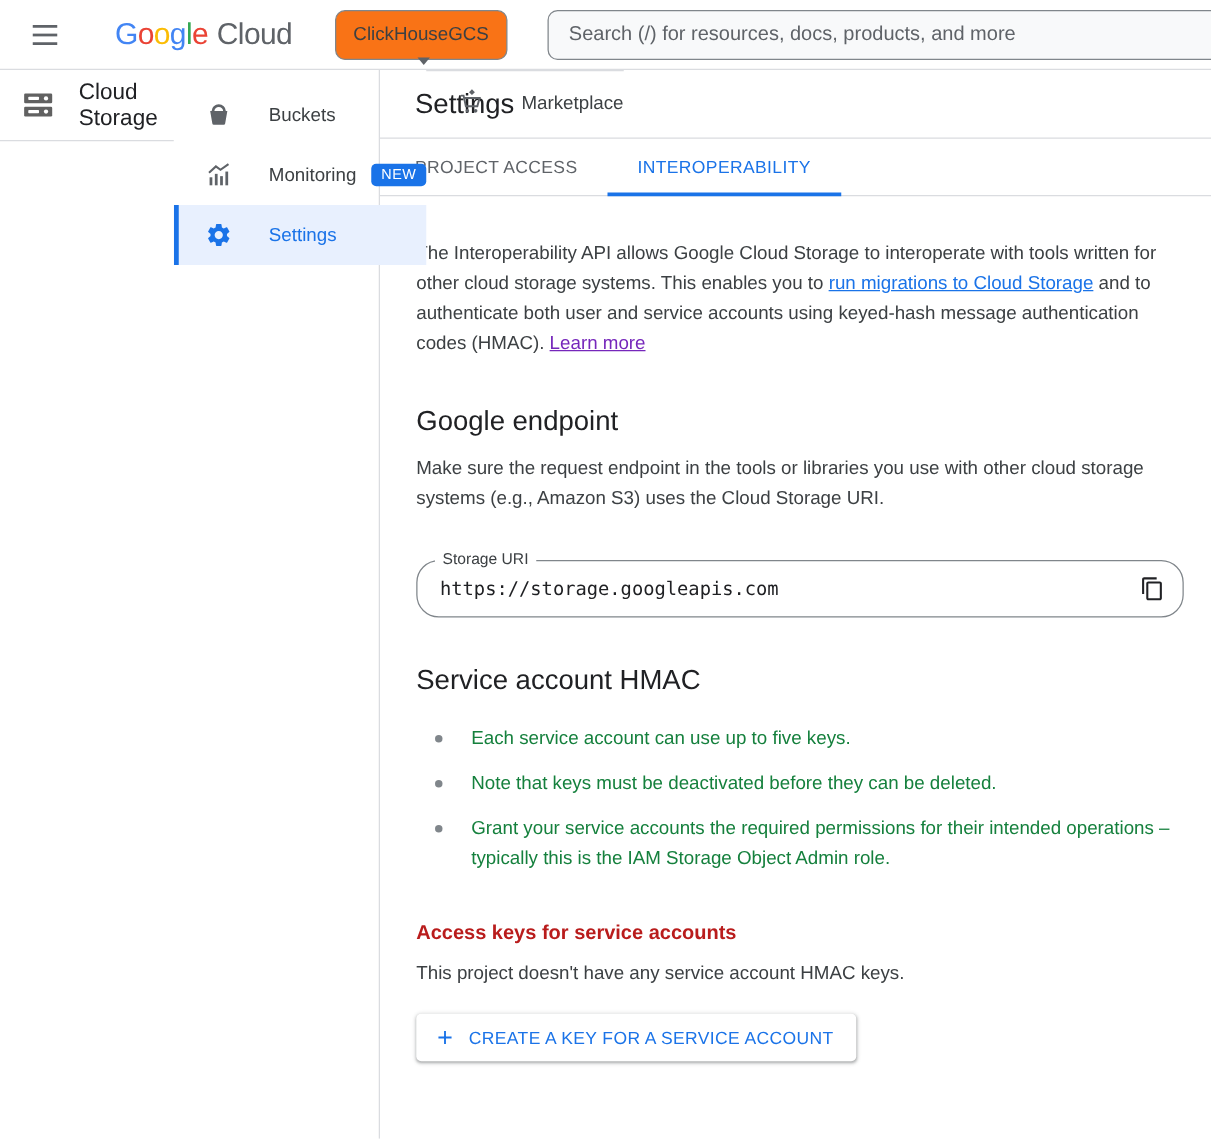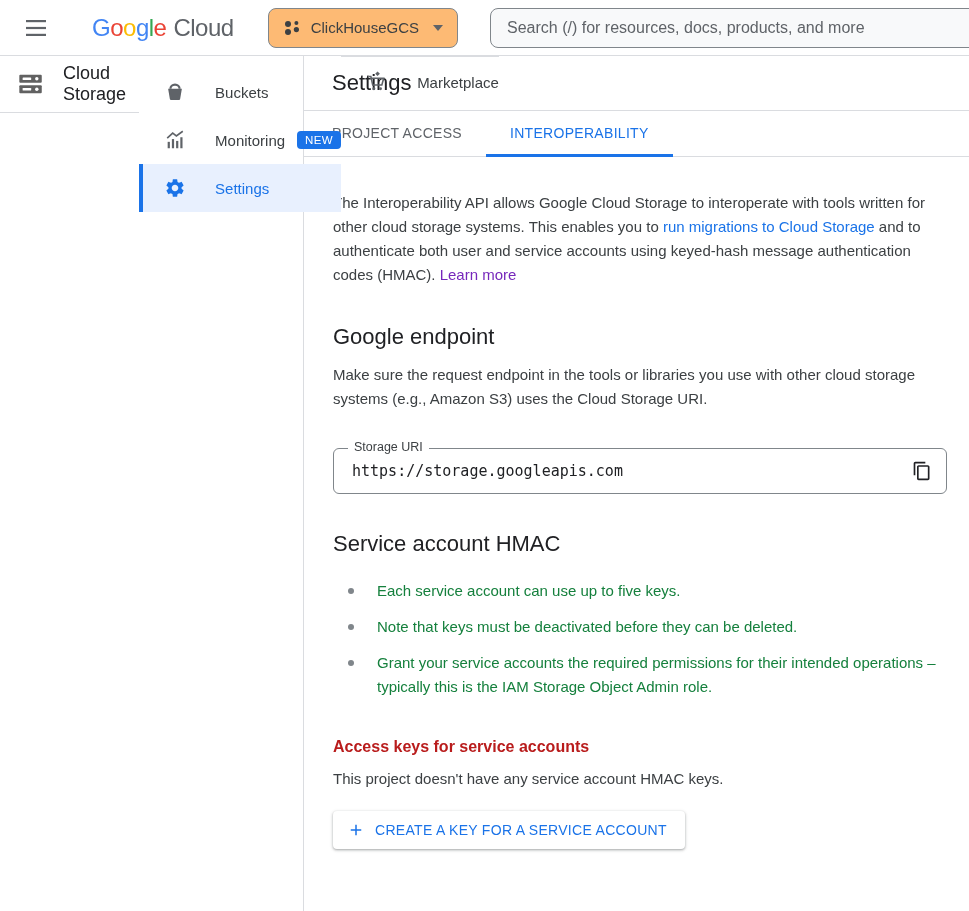--- a/index.html
+++ b/index.html
@@ -8,22 +8,22 @@
 
   
   .topbar { height:56px; display:flex; align-items:center; padding-left:16px;
     border-bottom:1px solid #dadce0; background:#fff; }
   .menu-btn { width:40px; height:40px; display:flex; align-items:center; justify-content:center;
     border:none; background:transparent; cursor:pointer; }
   .logo { display:flex; align-items:baseline; margin-left:36px; font-size:24px; letter-spacing:-0.5px; }
   .logo .g-letter { font-weight:500; }
   .logo .cloud-word { color:#5f6368; margin-left:7px; font-weight:400; }
   .proj-btn { margin-left:34px; height:40px; display:flex; align-items:center; gap:10px;
-    border:1px solid #80868b; border-radius:8px; padding:0 14px; background:#fdba74;
-    font-family:inherit; font-size:15px; color:#3c4043; cursor:pointer; }
+    border:1px solid #80868b; border-radius:8px; padding:0 14px; background:#f97316;
+    font-family:inherit; font-size:15px; color:#3c4043; cursor:pointer;flex-direction:column; }
   .proj-caret { width:0; height:0; border-left:5px solid transparent; border-right:5px solid transparent;
     border-top:6px solid #5f6368; margin-left:4px; }
   .search-box { flex:1; margin-left:32px; margin-right:-8px; height:40px;
     border:1px solid #80868b; border-radius:8px; background:#f8f9fa; display:flex; align-items:center; }
   .search-box input { width:100%; border:none; background:transparent; outline:none;
     font-family:inherit; font-size:16px; color:#3c4043; padding:0 16px; }
   .search-box input::placeholder { color:#5f6368; opacity:1; }
 
   
   .frame { display:flex; height:855px; }
@@ -49,29 +49,29 @@
   .page-head { height:55px; display:flex; align-items:center; padding-left:28px; border-bottom:1px solid #dadce0; }
   .page-title { font-size:22px; font-weight:400; color:#202124; }
   .tabs { height:46px; display:flex; padding-left:4px; border-bottom:1px solid #dadce0; }
   .tab { padding:0 24px; display:flex; align-items:center; font-size:14px; font-weight:500;
     letter-spacing:0.3px; color:#5f6368; cursor:pointer; border-bottom:3px solid transparent;
     margin-bottom:-1px; }
   .tab.active { color:#1a73e8; border-bottom-color:#1a73e8; }
 
   .content { padding:34px 22px 0 29px; max-width:665px; }
   .content p { font-size:15px; line-height:24px; color:#3c4043; }
-  a.link { color:#1a73e8; cursor:pointer; }
+  a.link { color:#1a73e8; text-decoration:underline; cursor:pointer; }
   a.link.visited { color:#7627bb; }
   h2.section-h { font-size:22px; font-weight:400; color:#202124; margin-top:37px; }
   h2.section-h + p { margin-top:13px; }
   .intro-p { margin-top:0; }
 
   
   .field { position:relative; margin-top:37px; height:46px; border:1px solid #80868b;
-    border-radius:6px; display:flex; align-items:center; background:#fff; }
+    border-radius:18px; display:flex; align-items:center; background:#fff; }
   .field-label { position:absolute; top:-9px; left:14px; background:#fff; padding:0 6px;
     font-size:12.5px; font-weight:500; color:#3c4043; }
   .field-value { font-family:"DejaVu Sans Mono", monospace; font-size:15px; color:#202124;
     padding-left:18px; flex:1; }
   .copy-btn { width:36px; height:36px; border:none; background:transparent; cursor:pointer;
     display:flex; align-items:center; justify-content:center; margin-right:6px; }
 
   ul.hmac-list { margin-top:22px; list-style:none; }
   ul.hmac-list li { position:relative; padding-left:44px; font-size:15px; line-height:24px;
     color:#15803d; margin-bottom:12px; }

